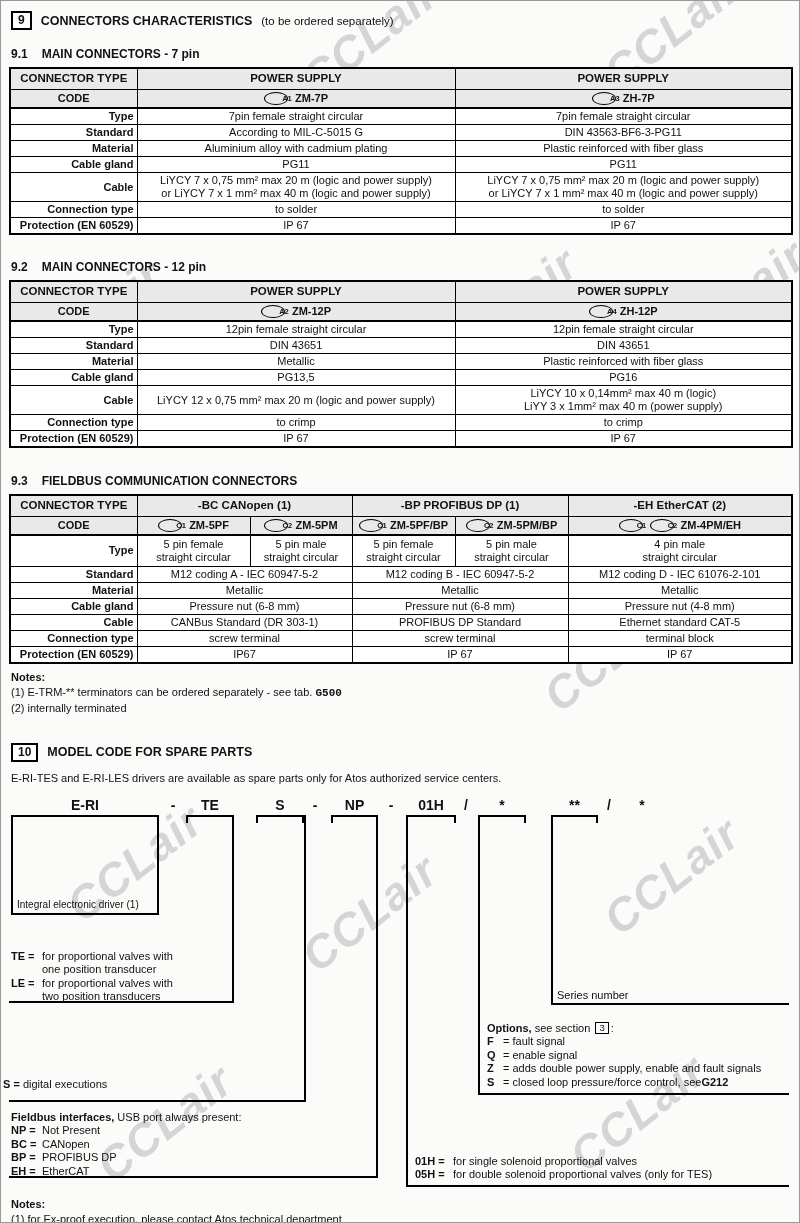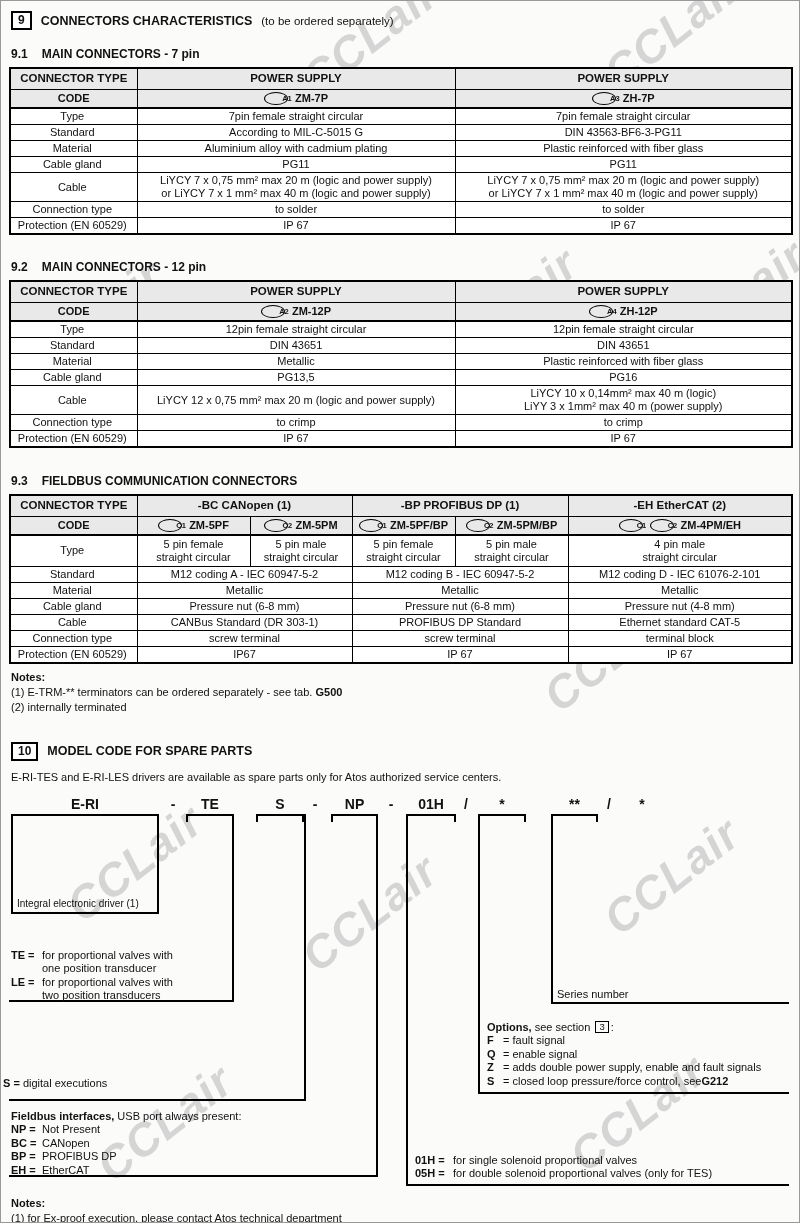--- a/index.html
+++ b/index.html
@@ -21,30 +21,30 @@
   .sub-head { padding-left:10px; font-weight:bold; font-size:12px; }
   .sub-head .sh-num { margin-right:14px; }
 
   
   table.t { border-collapse:collapse; table-layout:fixed; width:782px; margin-left:8px;
             background:#fff; border:2px solid #000; font-size:11px; }
   table.t td, table.t th { border:1px solid #000; text-align:center; vertical-align:middle;
             padding:1px 3px; line-height:13px; white-space:pre-line; }
   table.t tr.hdr td { font-weight:bold; background:#e9e9e9; height:21px; font-size:11.5px; }
   table.t tr.code td { font-weight:bold; background:#e9e9e9; height:19px; border-bottom:2px solid #000; }
-  table.t td.lbl { text-align:center; padding-left:0; font-weight:normal; }
+  table.t td.lbl { text-align:right; padding-left:0; font-weight:bold; }
   table.t tr.body td { height:16px; }
   .badge { display:inline-flex; align-items:center; justify-content:center;
            width:13px; height:13px; border:1px solid #000; border-radius:50%;
            font-size:7.5px; font-weight:bold; vertical-align:middle; margin-right:7px;padding-left:22px; }
   .codecell { display:inline-flex; align-items:center; }
 
   .notes { margin:6px 0 0 10px; font-size:11px; line-height:15px; }
   .notes .nt { font-weight:bold; }
-  .notes b { font-weight:bold; }
+  .notes b { font-weight:bold;font-family:Liberation Mono, monospace; }
 
   .intro { margin:10px 0 9px 10px; font-size:11px; }
 
   
   .diagram { position:relative; height:400px; margin-top:3px; }
   .seg { position:absolute; top:4px; text-align:center; font-weight:bold; font-size:14px; }
   .uline { position:absolute; top:22px; height:8px; border-top:2px solid #000;
            border-left:2px solid #000; border-right:2px solid #000; }
   .brk { position:absolute; }
   .brk.rb { border-right:2px solid #000; border-bottom:2px solid #000; }

